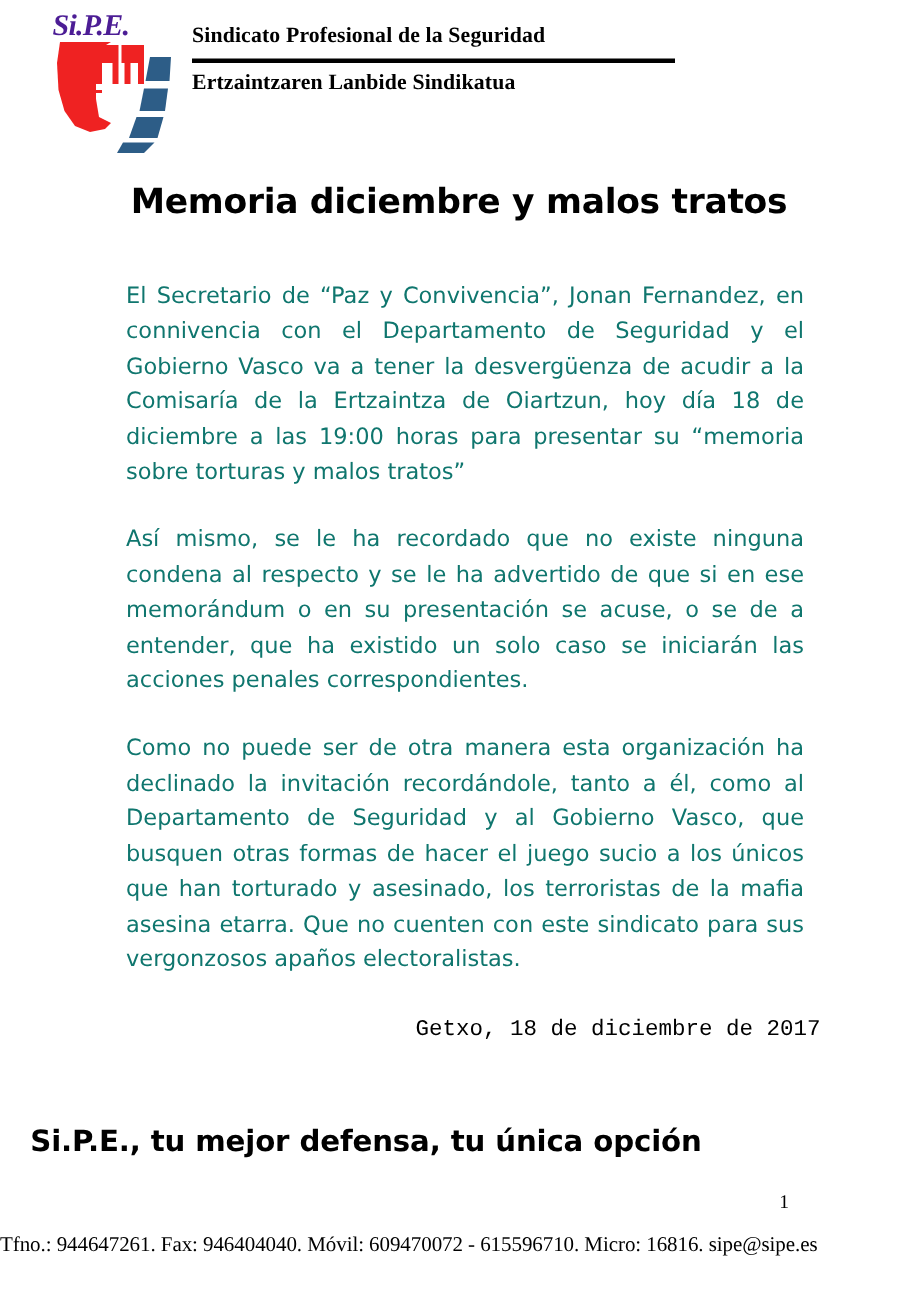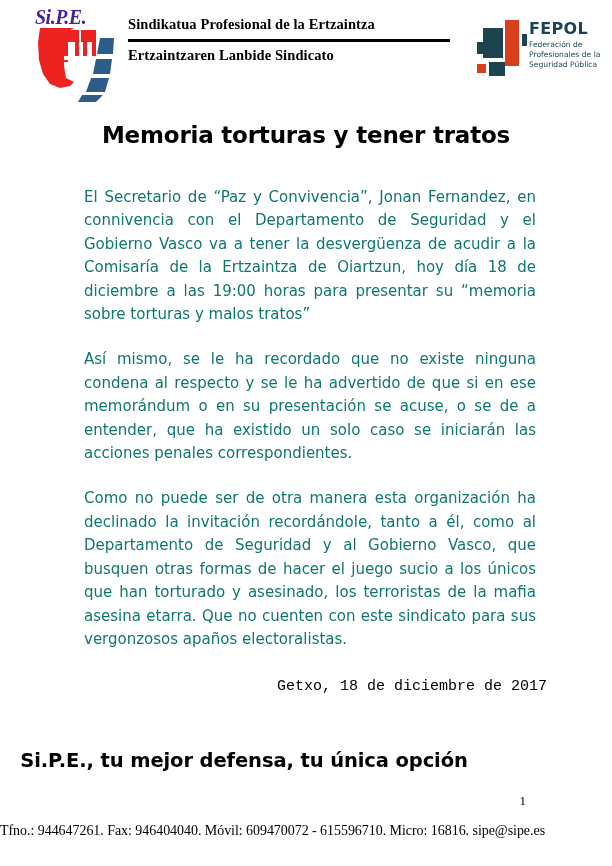--- a/index.html
+++ b/index.html
@@ -225,49 +225,28 @@
       <path d="M34 30 L66 30 L66 34 L34 34 Z" fill="#ffffff"></path>
 
       <path d="M70 12 L84 12 L83 28 L67 28 Z" fill="#2d5d87"></path>
       <path d="M66 33 L82 33 L80 48 L63 48 Z" fill="#2d5d87"></path>
       <path d="M61 52 L79 52 L75 66 L56 66 Z" fill="#2d5d87"></path>
       <path d="M52 69 L73 69 L66 76 L48 76 Z" fill="#2d5d87"></path>
     </svg>
   </div>
 
   <div class="header-titles">
-    <div class="header-line header-line-1">Sindikatua Profesional de la Ertzaintza</div>
+    <div class="header-line header-line-1">Sindicato Profesional de la Seguridad</div>
     <div class="header-rule"></div>
-    <div class="header-line header-line-2">Ertzaintzaren Lanbide Sindicato</div>
+    <div class="header-line header-line-2">Ertzaintzaren Lanbide Sindikatua</div>
   </div>
 
-  <div class="fepol-logo">
-    <svg class="fepol-mark" viewBox="0 0 50 58">
-
-      <rect x="6" y="8" width="20" height="30" fill="#1b4450"></rect>
-      <rect x="0" y="22" width="12" height="12" fill="#1b4450"></rect>
-      <rect x="12" y="42" width="16" height="14" fill="#1b4450"></rect>
-      <rect x="0" y="44" width="9" height="9" fill="#d8401c"></rect>
-
-      <rect x="28" y="0" width="14" height="46" fill="#d8401c"></rect>
-
-      <rect x="45" y="14" width="5" height="12" fill="#1b4450"></rect>
-    </svg>
-    <div class="fepol-right">
-      <div class="fepol-name">FEPOL</div>
-      <div class="fepol-sub">
-        <div>Federación de</div>
-        <div>Profesionales de la</div>
-        <div>Seguridad Pública</div>
-      </div>
-    </div>
-  </div>
 </div>
 
-<div class="doc-title">Memoria torturas y tener tratos</div>
+<div class="doc-title">Memoria diciembre y malos tratos</div>
 
 <div class="content">
   <p class="para">El Secretario de “Paz y Convivencia”, Jonan Fernandez, en connivencia con el Departamento de Seguridad y el Gobierno Vasco va a tener la desvergüenza de acudir a la Comisaría de la Ertzaintza de Oiartzun, hoy día 18 de diciembre a las 19:00 horas para presentar su “memoria sobre torturas y malos tratos”</p>
   <p class="para">Así mismo, se le ha recordado que no existe ninguna condena al respecto y se le ha advertido de que si en ese memorándum o en su presentación se acuse, o se de a entender, que ha existido un solo caso se iniciarán las acciones penales correspondientes.</p>
   <p class="para">Como no puede ser de otra manera esta organización ha declinado la invitación recordándole, tanto a él, como al Departamento de Seguridad y al Gobierno Vasco, que busquen otras formas de hacer el juego sucio a los únicos que han torturado y asesinado, los terroristas de la mafia asesina etarra. Que no cuenten con este sindicato para sus vergonzosos apaños electoralistas.</p>
 </div>
 
 <div class="signature">Getxo, 18 de diciembre de 2017</div>
 
 <div class="slogan">Si.P.E., tu mejor defensa, tu única opción</div>

